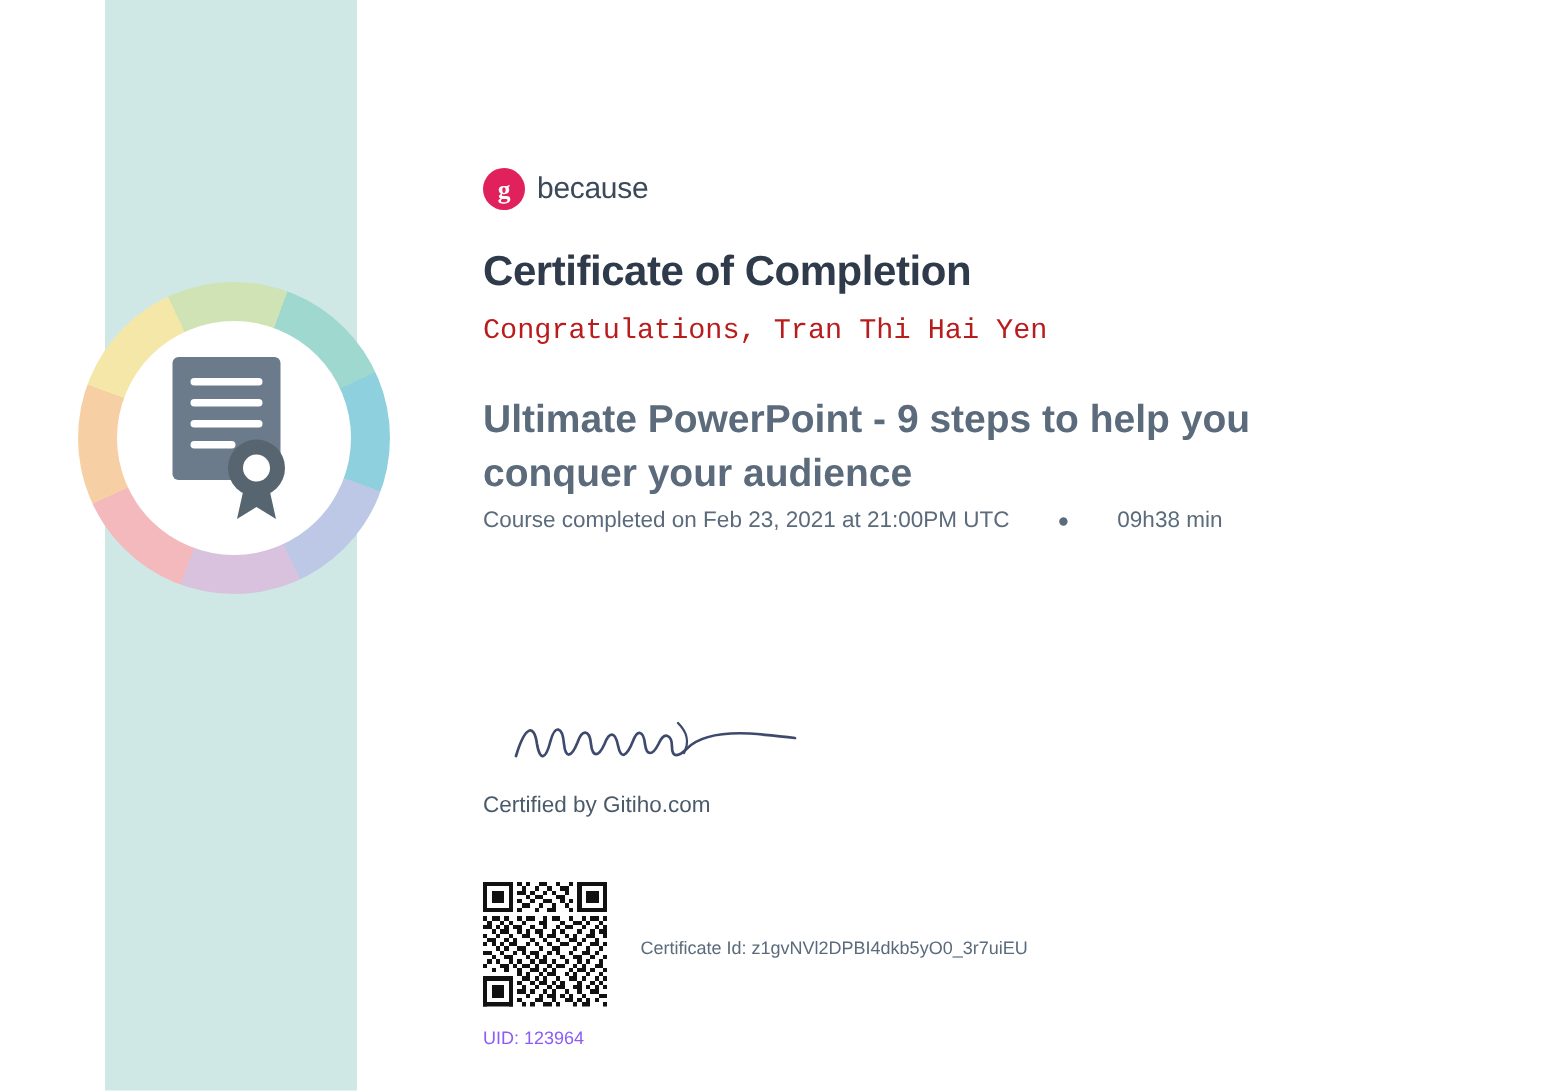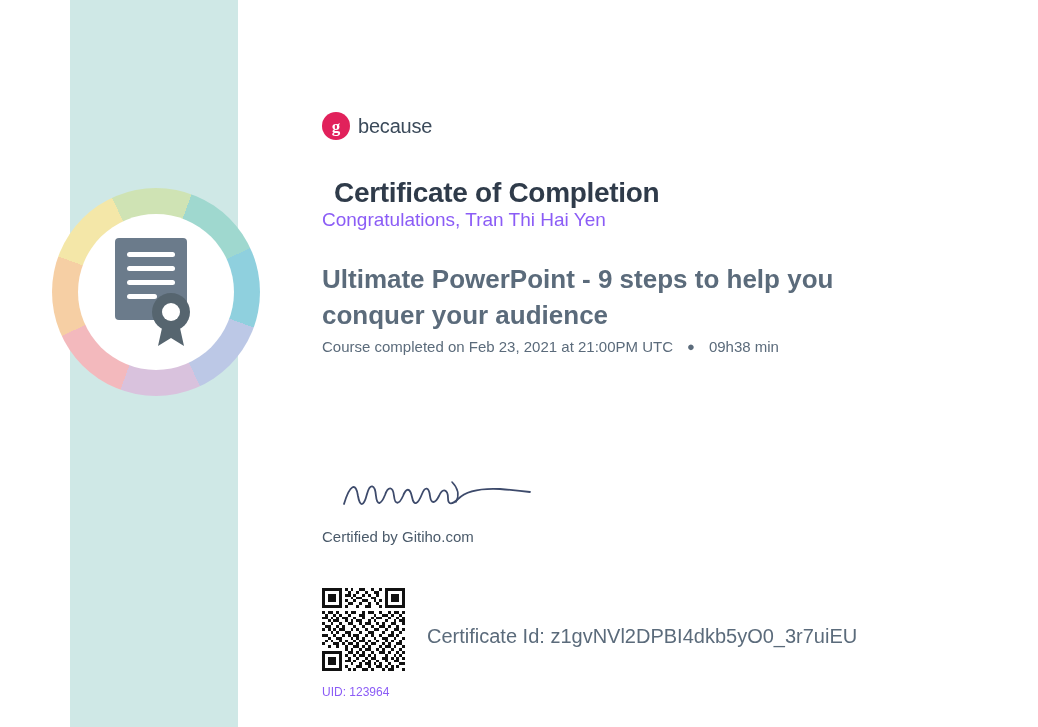--- a/index.html
+++ b/index.html
@@ -101,53 +101,54 @@
   }
   .brand-name {
     font-size: 20px;
     color: #3b4a5a;
     letter-spacing: -0.2px;
   }
   h1.title {
     position: absolute;
     top: 165px;
     left: 0;
-    margin: 12px;
+    margin: 0;
     font-size: 28px;
     font-weight: bold;
     color: #2f3b4a;
     letter-spacing: -0.3px;
   }
   .congrats {
     position: absolute;
     top: 209px;
     left: 0;
     font-size: 19px;
-    color: #8b5cf6;
+    color: #b91c1c;
     font-weight: 400;
+    font-family: Liberation Mono, monospace;
   }
   .course-name {
     position: absolute;
     top: 262px;
     left: 0;
     width: 560px;
     font-size: 26px;
     line-height: 1.38;
     color: #5b6b7b;
     font-weight: 700;
   }
   .meta {
     position: absolute;
     top: 338px;
     left: 0;
     font-size: 15px;
     color: #5b6b7b;
     display: flex;
     align-items: center;
-    gap: 14px;
+    gap: 32px;
   }
   .meta .dot {
     color: #5b6b7b;
     font-size: 13px;
   }
   .message {
     position: absolute;
     top: 380px;
     left: 0;
     width: 560px;
@@ -184,21 +185,21 @@
     top: 0;
     width: 83px;
     height: 83px;
     background: #ffffff;
   }
   .qr svg { display: block; }
   .cert-id {
     position: absolute;
     left: 105px;
     top: 37px;
-    font-size: 20px;
+    font-size: 12px;
     color: #5b6b7b;
   }
   .uid {
     position: absolute;
     left: 0;
     top: 97px;
     font-size: 12px;
     color: #8b5cf6;
   }
 </style>

